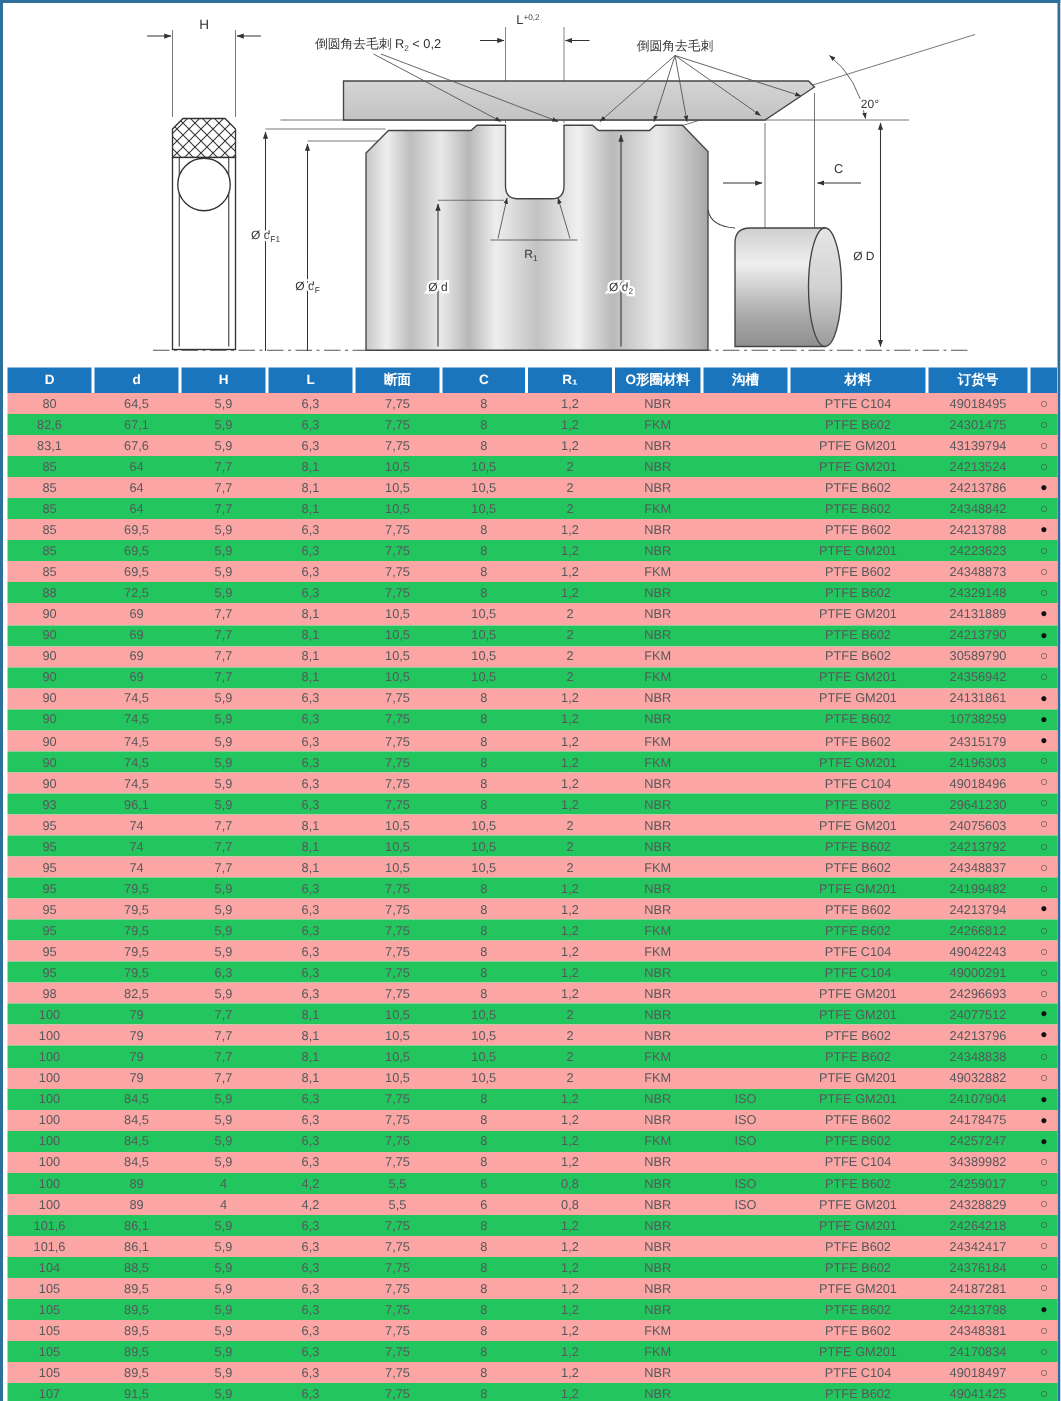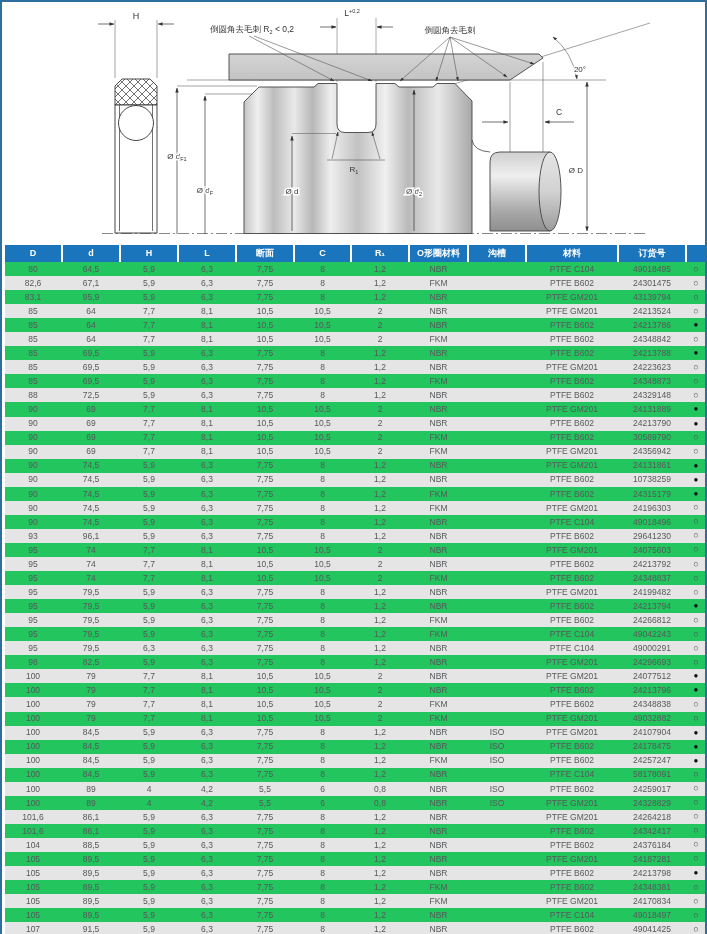--- a/index.html
+++ b/index.html
@@ -13,22 +13,22 @@
   .lbl{paint-order:stroke;stroke:#fff;stroke-width:3px;}
   
   .table{position:absolute;top:243px;left:3px;width:701px;
     --cols:56px 56px 56px 56px 56px 55px 56px 57px 56px 90px 66px 18px;}
   .thead{display:grid;grid-template-columns:var(--cols);column-gap:2px;
     background:#fff;height:17px;}
   .th{background:#1b75bc;color:#fff;font-size:9px;font-weight:bold;
     display:flex;align-items:center;justify-content:center;line-height:1;}
   .tbody{display:block;}
   .trow{display:grid;grid-template-columns:var(--cols);column-gap:2px;height:14.05px;}
-  .trow.odd{background:#22c55e;}
-  .trow.even{background:#e5e5e5;}
+  .trow.odd{background:#fca5a5;}
+  .trow.even{background:#22c55e;}
   .td{font-size:8.5px;color:#57585a;display:flex;align-items:center;
     justify-content:center;line-height:1;white-space:nowrap;overflow:hidden;}
   .td.dot{font-size:9px;color:#4a4a4a;}
   .td.dot.filled{font-size:8px;color:#111;}
 </style>
 </head>
 <body>
 
 <div class="page">
 
@@ -220,21 +220,21 @@
       <div class="td">8</div>
       <div class="td">1,2</div>
       <div class="td">FKM</div>
       <div class="td"></div>
       <div class="td">PTFE B602</div>
       <div class="td">24301475</div>
       <div class="td dot">○</div>
     </div>
         <div class="trow odd">
       <div class="td">83,1</div>
-      <div class="td">95,9</div>
+      <div class="td">67,6</div>
       <div class="td">5,9</div>
       <div class="td">6,3</div>
       <div class="td">7,75</div>
       <div class="td">8</div>
       <div class="td">1,2</div>
       <div class="td">NBR</div>
       <div class="td"></div>
       <div class="td">PTFE GM201</div>
       <div class="td">43139794</div>
       <div class="td dot">○</div>
@@ -705,21 +705,21 @@
       <div class="td">100</div>
       <div class="td">84,5</div>
       <div class="td">5,9</div>
       <div class="td">6,3</div>
       <div class="td">7,75</div>
       <div class="td">8</div>
       <div class="td">1,2</div>
       <div class="td">NBR</div>
       <div class="td"></div>
       <div class="td">PTFE C104</div>
-      <div class="td">58178091</div>
+      <div class="td">34389982</div>
       <div class="td dot">○</div>
     </div>
         <div class="trow even">
       <div class="td">100</div>
       <div class="td">89</div>
       <div class="td">4</div>
       <div class="td">4,2</div>
       <div class="td">5,5</div>
       <div class="td">6</div>
       <div class="td">0,8</div>

